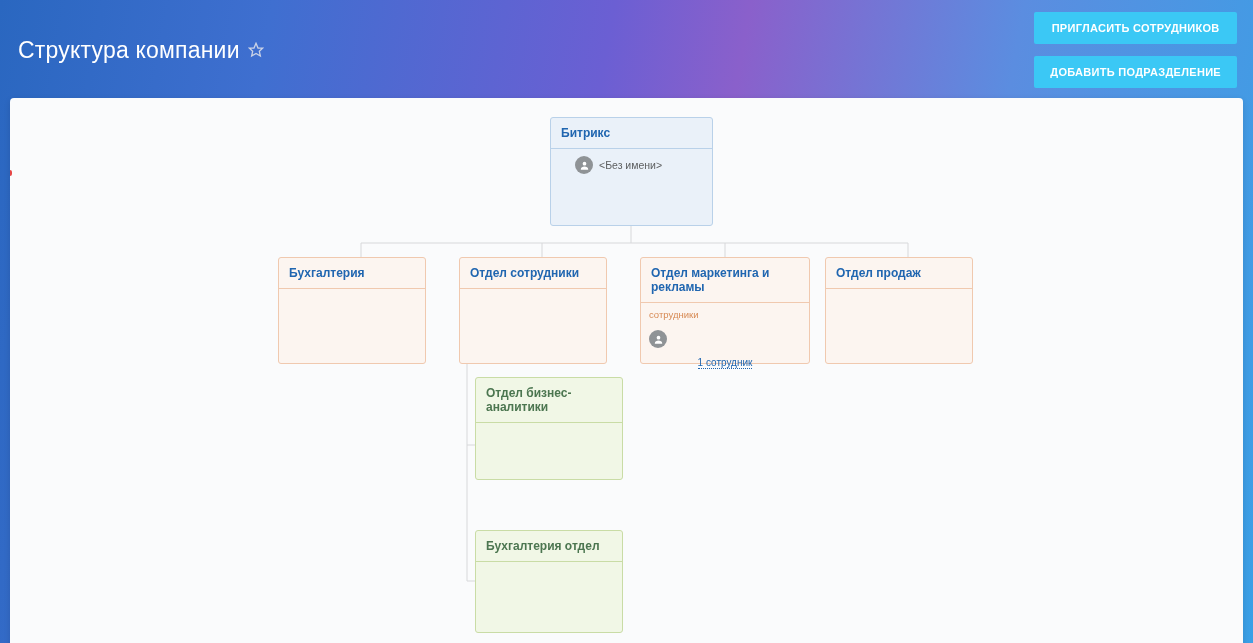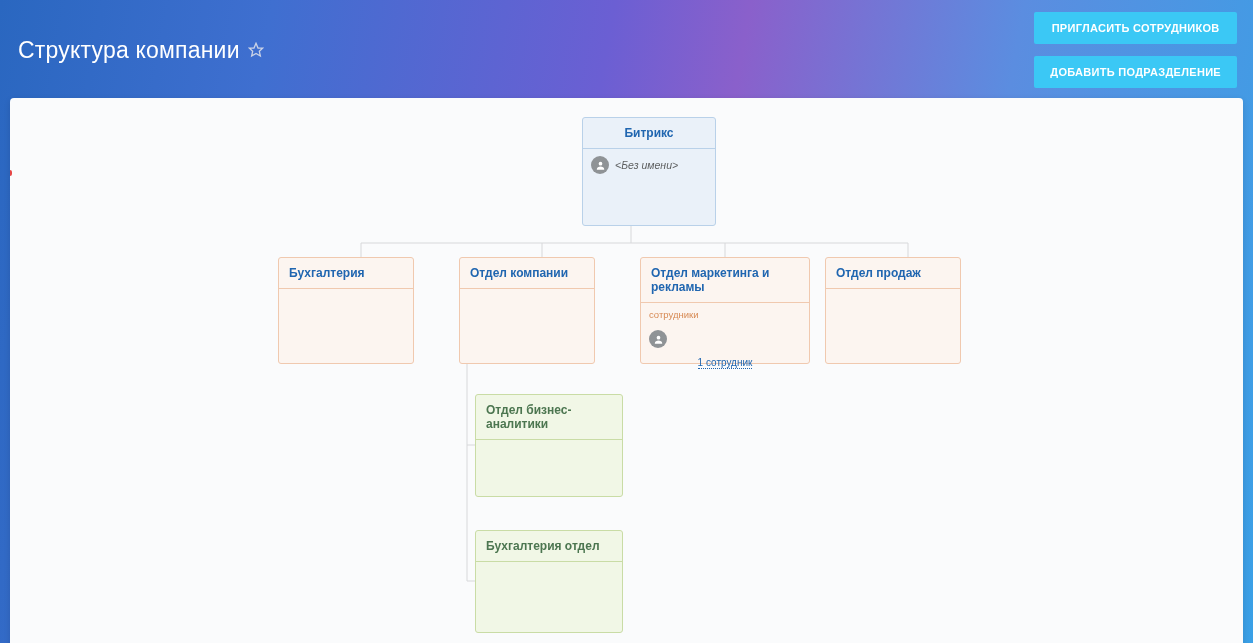--- a/index.html
+++ b/index.html
@@ -34,56 +34,56 @@
   
   .card{
     position:absolute;box-sizing:border-box;border-radius:3px;
     border:1px solid;cursor:pointer;
   }
   .card-head{
     padding:8px 10px 8px 10px;font-size:12px;font-weight:600;
     color:#2066b0;border-bottom:1px solid;
   }
   .card-root{
-    left:572px;top:19px;width:134px;height:109px;
-    background:#eaf1f9;border-color:#b9d1e9;text-align:center;
+    left:540px;top:19px;width:163px;height:109px;
+    background:#eaf1f9;border-color:#b9d1e9;
   }
   .card-root .card-head{border-bottom-color:#b9d1e9;}
-  .root-body{padding:7px 8px;font-style:italic;}
+  .root-body{padding:7px 24px;}
   .root-row{display:flex;align-items:center;gap:6px;font-size:10.5px;color:#5e6061;}
   .avatar{
     width:17px;height:17px;border-radius:50%;background:#8f9396;
     display:flex;align-items:center;justify-content:center;flex-shrink:0;
   }
   .avatar.big{width:18px;height:18px;}
   .avatar svg{width:11px;height:11px;display:block;}
   
   .card-o{
-    top:159px;width:136px;height:107px;
+    top:159px;width:148px;height:107px;
     background:#fcf5f0;border-color:#f0c9af;
   }
   .card-o .card-head{border-bottom-color:#f0c9af;}
   .card-o1{left:268px;}
   .card-o2{left:449px;}
   .card-o3{left:630px;width:170px;}
   .card-o4{left:815px;}
   .o3-body{padding:6px 8px 4px 8px;position:relative;height:72px;box-sizing:border-box;}
   .sub-label{font-size:9.5px;color:#d78a54;text-transform:lowercase;margin-bottom:10px;}
   .o3-link{
     position:absolute;bottom:7px;left:0;right:0;text-align:center;
     font-size:10px;color:#2066b0;
   }
   .o3-link span{border-bottom:1px dotted #2066b0;}
   
   .card-g{
     left:465px;width:148px;height:103px;
     background:#f1f7e6;border-color:#c9dca5;
   }
   .card-g .card-head{border-bottom-color:#c9dca5;color:#4c7650;font-weight:600;}
-  .card-g1{top:296px;}
+  .card-g1{top:279px;}
   .card-g2{top:432px;}
 </style>
 </head>
 <body>
 
 <div class="topbar">
   <div class="title-wrap">
     <span class="page-title">Структура компании</span>
     <span class="star">
       <svg viewBox="0 0 24 24" fill="none" stroke="#cbd3e6" stroke-width="2">
@@ -129,21 +129,21 @@
         <span>&lt;Без имени&gt;</span>
       </div>
     </div>
   </div>
 
   <div class="card card-o card-o1">
     <div class="card-head">Бухгалтерия</div>
   </div>
 
   <div class="card card-o card-o2">
-    <div class="card-head">Отдел компании</div>
+    <div class="card-head">Отдел сотрудники</div>
   </div>
 
   <div class="card card-o card-o3">
     <div class="card-head">Отдел маркетинга и рекламы</div>
     <div class="o3-body">
       <div class="sub-label">сотрудники</div>
       <span class="avatar big">
         <svg viewBox="0 0 24 24" fill="#fff">
             <circle cx="12" cy="8" r="4"></circle>
             <path d="M4 20c0-4 4-6 8-6s8 2 8 6v1H4z"></path>

